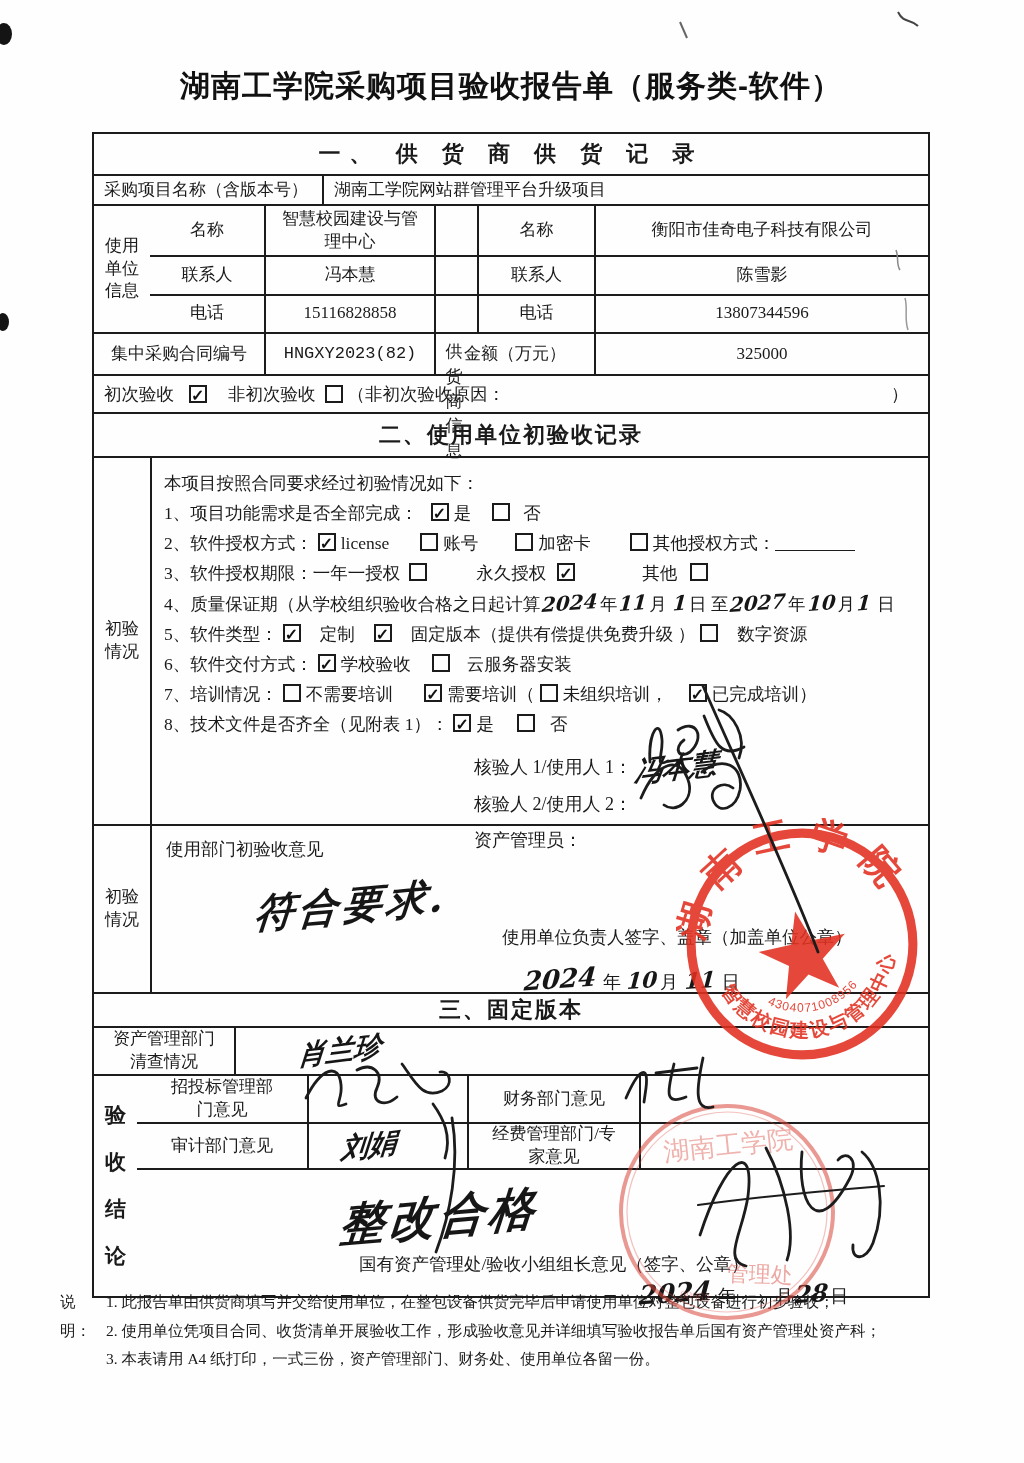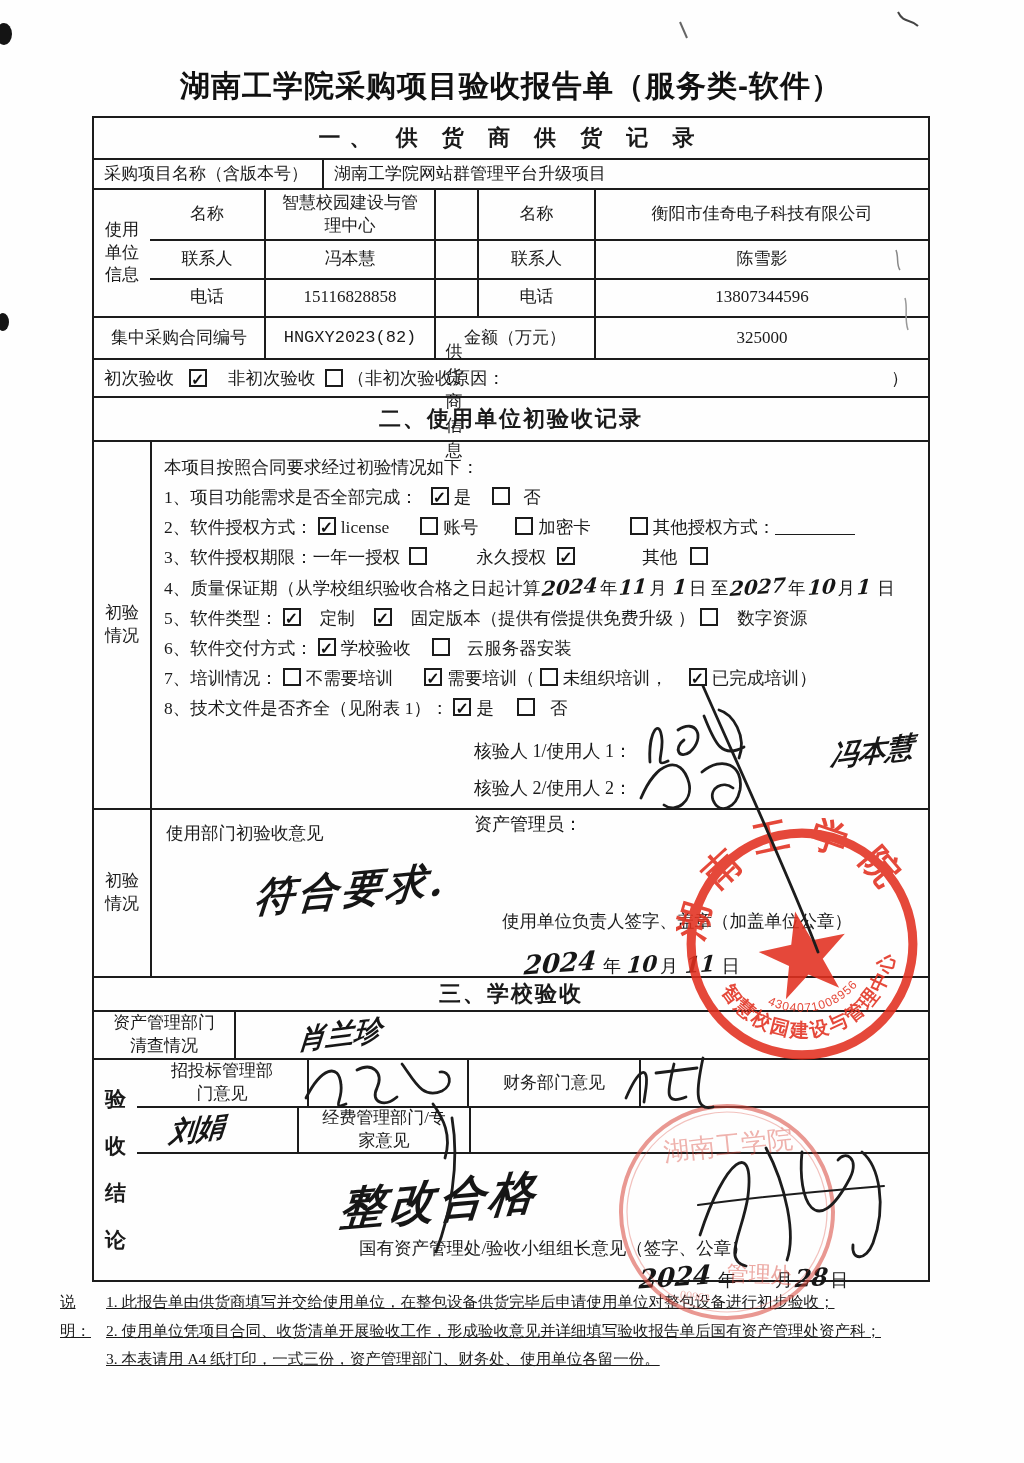--- a/index.html
+++ b/index.html
@@ -1,20 +1,20 @@
 <!DOCTYPE html>
 <html><head>
 <meta charset="utf-8">
 <style>
   html,body{margin:0;padding:0;background:#ffffff;}
   body{font-family:"Liberation Serif","DejaVu Serif",serif;color:#1a1a1a;}
   #page{position:relative;width:1024px;height:1463px;background:#fefefe;overflow:hidden;}
 
   
-  #form-table{position:absolute;left:92px;top:116px;width:838px;border:2.5px solid #1c1c1c;
+  #form-table{position:absolute;left:92px;top:132px;width:838px;border:2.5px solid #1c1c1c;
     display:flex;flex-direction:column;box-sizing:border-box;background:transparent;}
   .row{display:flex;flex-direction:row;box-sizing:border-box;border-top:2px solid #1c1c1c;}
   .row:first-child{border-top:none;}
   .cell{box-sizing:border-box;border-left:2px solid #1c1c1c;display:flex;align-items:center;
     font-size:17px;line-height:1.35;}
   .cell:first-child{border-left:none;}
   .c-center{justify-content:center;text-align:center;}
   .c-left{justify-content:flex-start;padding-left:10px;}
   .sec-header{justify-content:center;font-weight:bold;font-size:22px;
     font-family:"Liberation Sans","DejaVu Sans",sans-serif;}
@@ -37,21 +37,21 @@
   .cb{display:inline-block;width:14px;height:14px;border:2px solid #1b1b1b;margin:0 5px;
     vertical-align:-2px;position:relative;background:transparent;}
   .cb.on::after{content:"✓";position:absolute;left:0px;top:-6px;font-size:16px;font-weight:bold;color:#111;}
 
   
   .hw{font-family:"DejaVu Serif",serif;font-style:italic;color:#161616;
     display:inline-block;transform:rotate(-4deg) skewX(-8deg);font-size:20px;font-weight:bold;padding:0 2px;}
   .hw-big{font-size:40px;letter-spacing:4px;transform:rotate(-5deg) skewX(-10deg);}
   .hw-name{font-size:28px;transform:rotate(-7deg) skewX(-12deg);}
 
-  .sig-line{margin-left:310px;height:37px;display:flex;align-items:center;font-size:18px;justify-content:space-between;}
+  .sig-line{margin-left:310px;height:37px;display:flex;align-items:center;font-size:18px;}
   .sig-slot{position:relative;width:160px;height:36px;}
 
   
   .opinion-cell{position:relative;flex-direction:column;align-items:stretch;display:flex;
     justify-content:flex-start;padding:12px 14px;}
   .opinion-title{font-size:17.5px;}
   .opinion-hw{position:absolute;left:100px;top:52px;}
   .sign-note{position:absolute;left:350px;top:100px;font-size:17.5px;}
   .date-line{position:absolute;left:370px;top:136px;font-size:18px;white-space:nowrap;}
 
@@ -64,21 +64,21 @@
   
   .stamp{position:absolute;pointer-events:none;}
   #stamp1{left:676px;top:818px;width:252px;height:252px;z-index:5;}
   #stamp2{left:596px;top:1092px;width:262px;height:240px;z-index:5;opacity:.55;}
 
   
   #ink-overlay{position:absolute;left:0;top:0;width:1024px;height:1463px;z-index:6;pointer-events:none;}
 
   
   #notes{position:absolute;left:60px;top:1288px;width:910px;font-size:15.5px;line-height:1.85;}
-  #notes .note-row{display:flex;text-decoration:underline;}
+  #notes .note-row{display:flex;}
   #notes .note-prefix{flex:0 0 46px;}
   #notes .note-items{flex:1;}
 </style>
 </head>
 <body>
 
 <div id="page">
 
   <div id="form-title">湖南工学院采购项目验收报告单（服务类-软件）</div>
 
@@ -179,40 +179,41 @@
       <div class="cell vlabel" style="width:56px;padding:0 10px">初验情况</div>
       <div class="cell opinion-cell" style="flex:1">
         <div class="opinion-title">使用部门初验收意见</div>
         <div class="opinion-hw hw hw-big">符合要求.</div>
         <div class="sign-note">使用单位负责人签字、盖章（加盖单位公章）</div>
         <div class="date-line"><span class="hw" style="font-size: 26px;">2024</span><span> 年 </span><span class="hw" style="font-size: 22px;">10</span><span>月 </span><span class="hw" style="font-size: 22px;">11</span><span> 日</span></div>
       </div>
     </div>
 
     <div class="row" style="height:34px">
-      <div class="cell sec-header" style="flex:1;letter-spacing:2px">三、学校验收</div>
+      <div class="cell sec-header" style="flex:1;letter-spacing:2px">三、固定版本</div>
     </div>
 
     <div class="row" style="height:48px">
       <div class="cell c-center" style="width:140px;padding:0 14px;text-align:center">资产管理部门清查情况</div>
       <div class="cell c-left" style="flex:1;padding-left:60px">
         <span class="hw hw-name">肖兰珍</span>
       </div>
     </div>
 
     <div class="row" style="height:222px">
       <div class="cell vlabel" style="width:43px;padding:16px 11px;font-size:21px;font-weight:600;line-height:2.25">验收结论</div>
       <div class="col-stack">
         <div class="subrow" style="height:46px">
           <div class="cell c-center" style="width:170px;padding:0 26px;border-left:none">招投标管理部门意见</div>
           <div class="cell" style="width:160px"></div>
           <div class="cell c-center" style="width:172px">财务部门意见</div>
           <div class="cell" style="flex:1"></div>
         </div>
         <div class="subrow" style="height:46px">
+          <div class="cell c-center" style="width:170px;border-left:none">审计部门意见</div>
           <div class="cell c-left" style="width:160px;padding-left:30px">
             <span class="hw hw-name">刘娟</span>
           </div>
           <div class="cell c-center" style="width:172px;padding:0 15px;text-align:center">经费管理部门/专家意见</div>
           <div class="cell" style="flex:1"></div>
         </div>
         <div class="subrow final-cell" style="flex:1">
           <div class="final-hw hw hw-big" style="font-size:46px">整改合格</div>
           <div class="final-note">国有资产管理处/验收小组组长意见（签字、公章）</div>
           <div class="final-date"><span class="hw" style="font-size: 26px;">2024</span><span> 年 </span><span class="gap" style="width: 30px;"></span><span> 月</span><span class="hw" style="font-size: 24px;">28</span><span>日</span></div>

